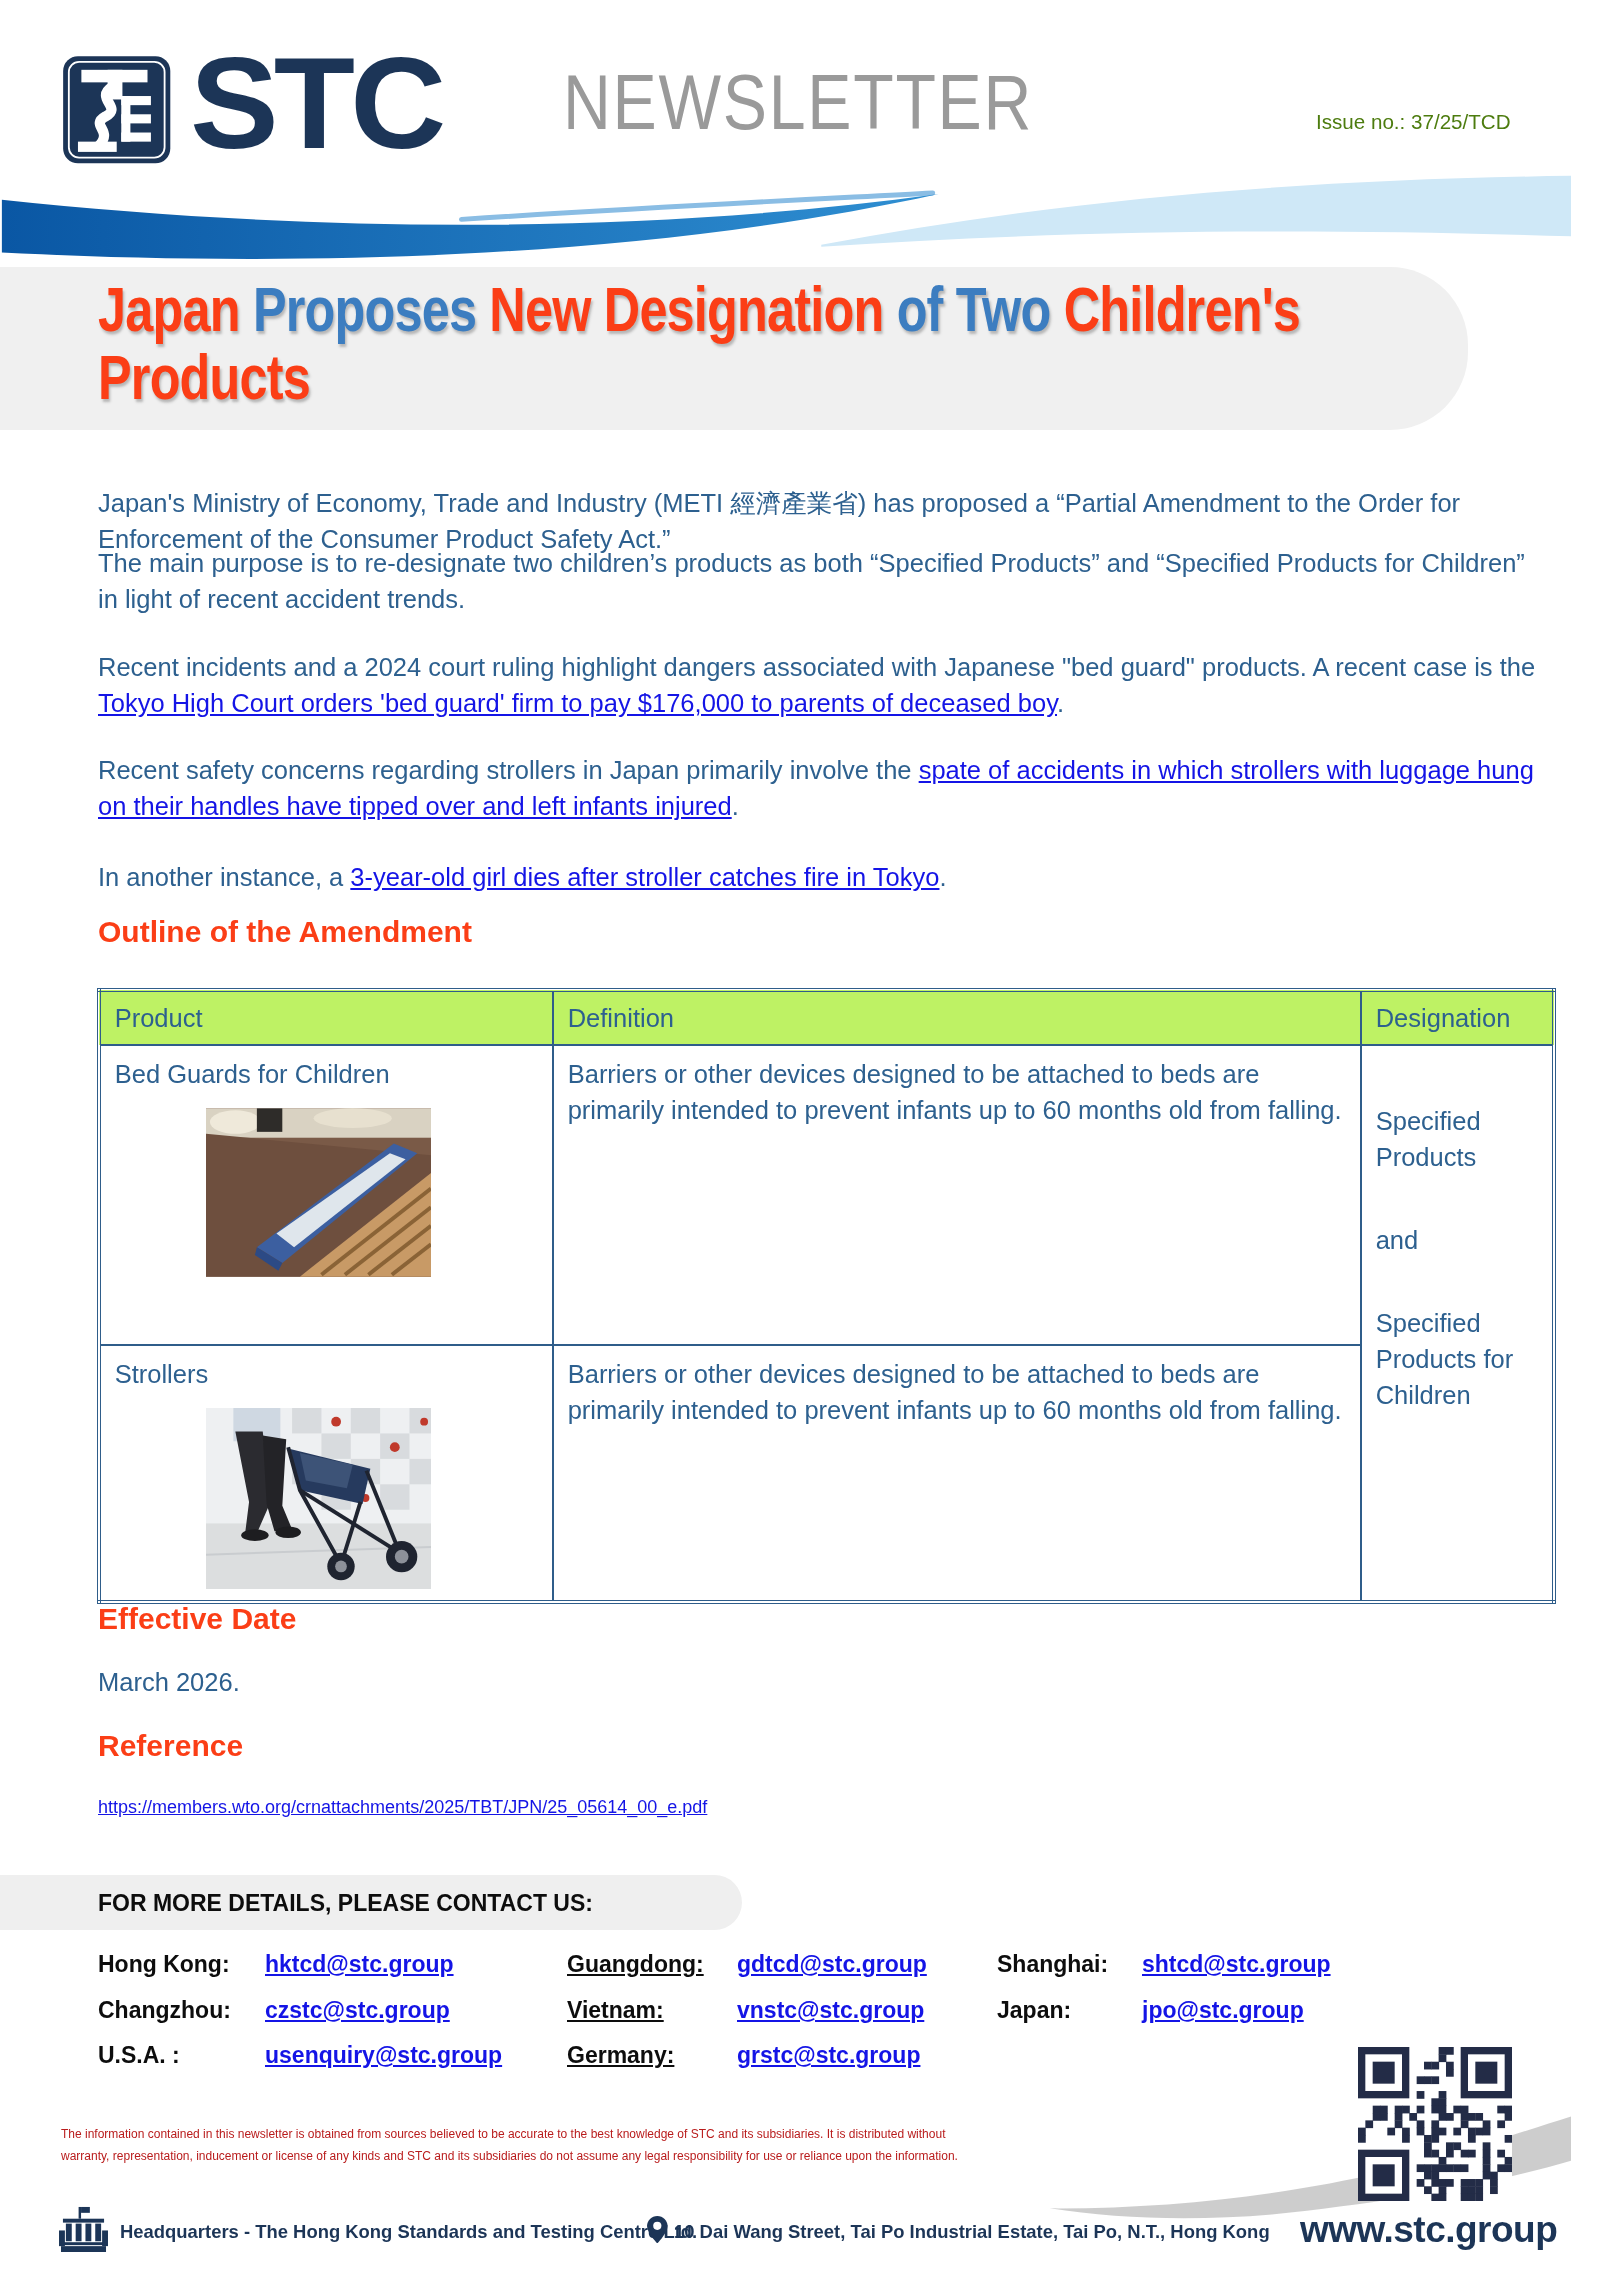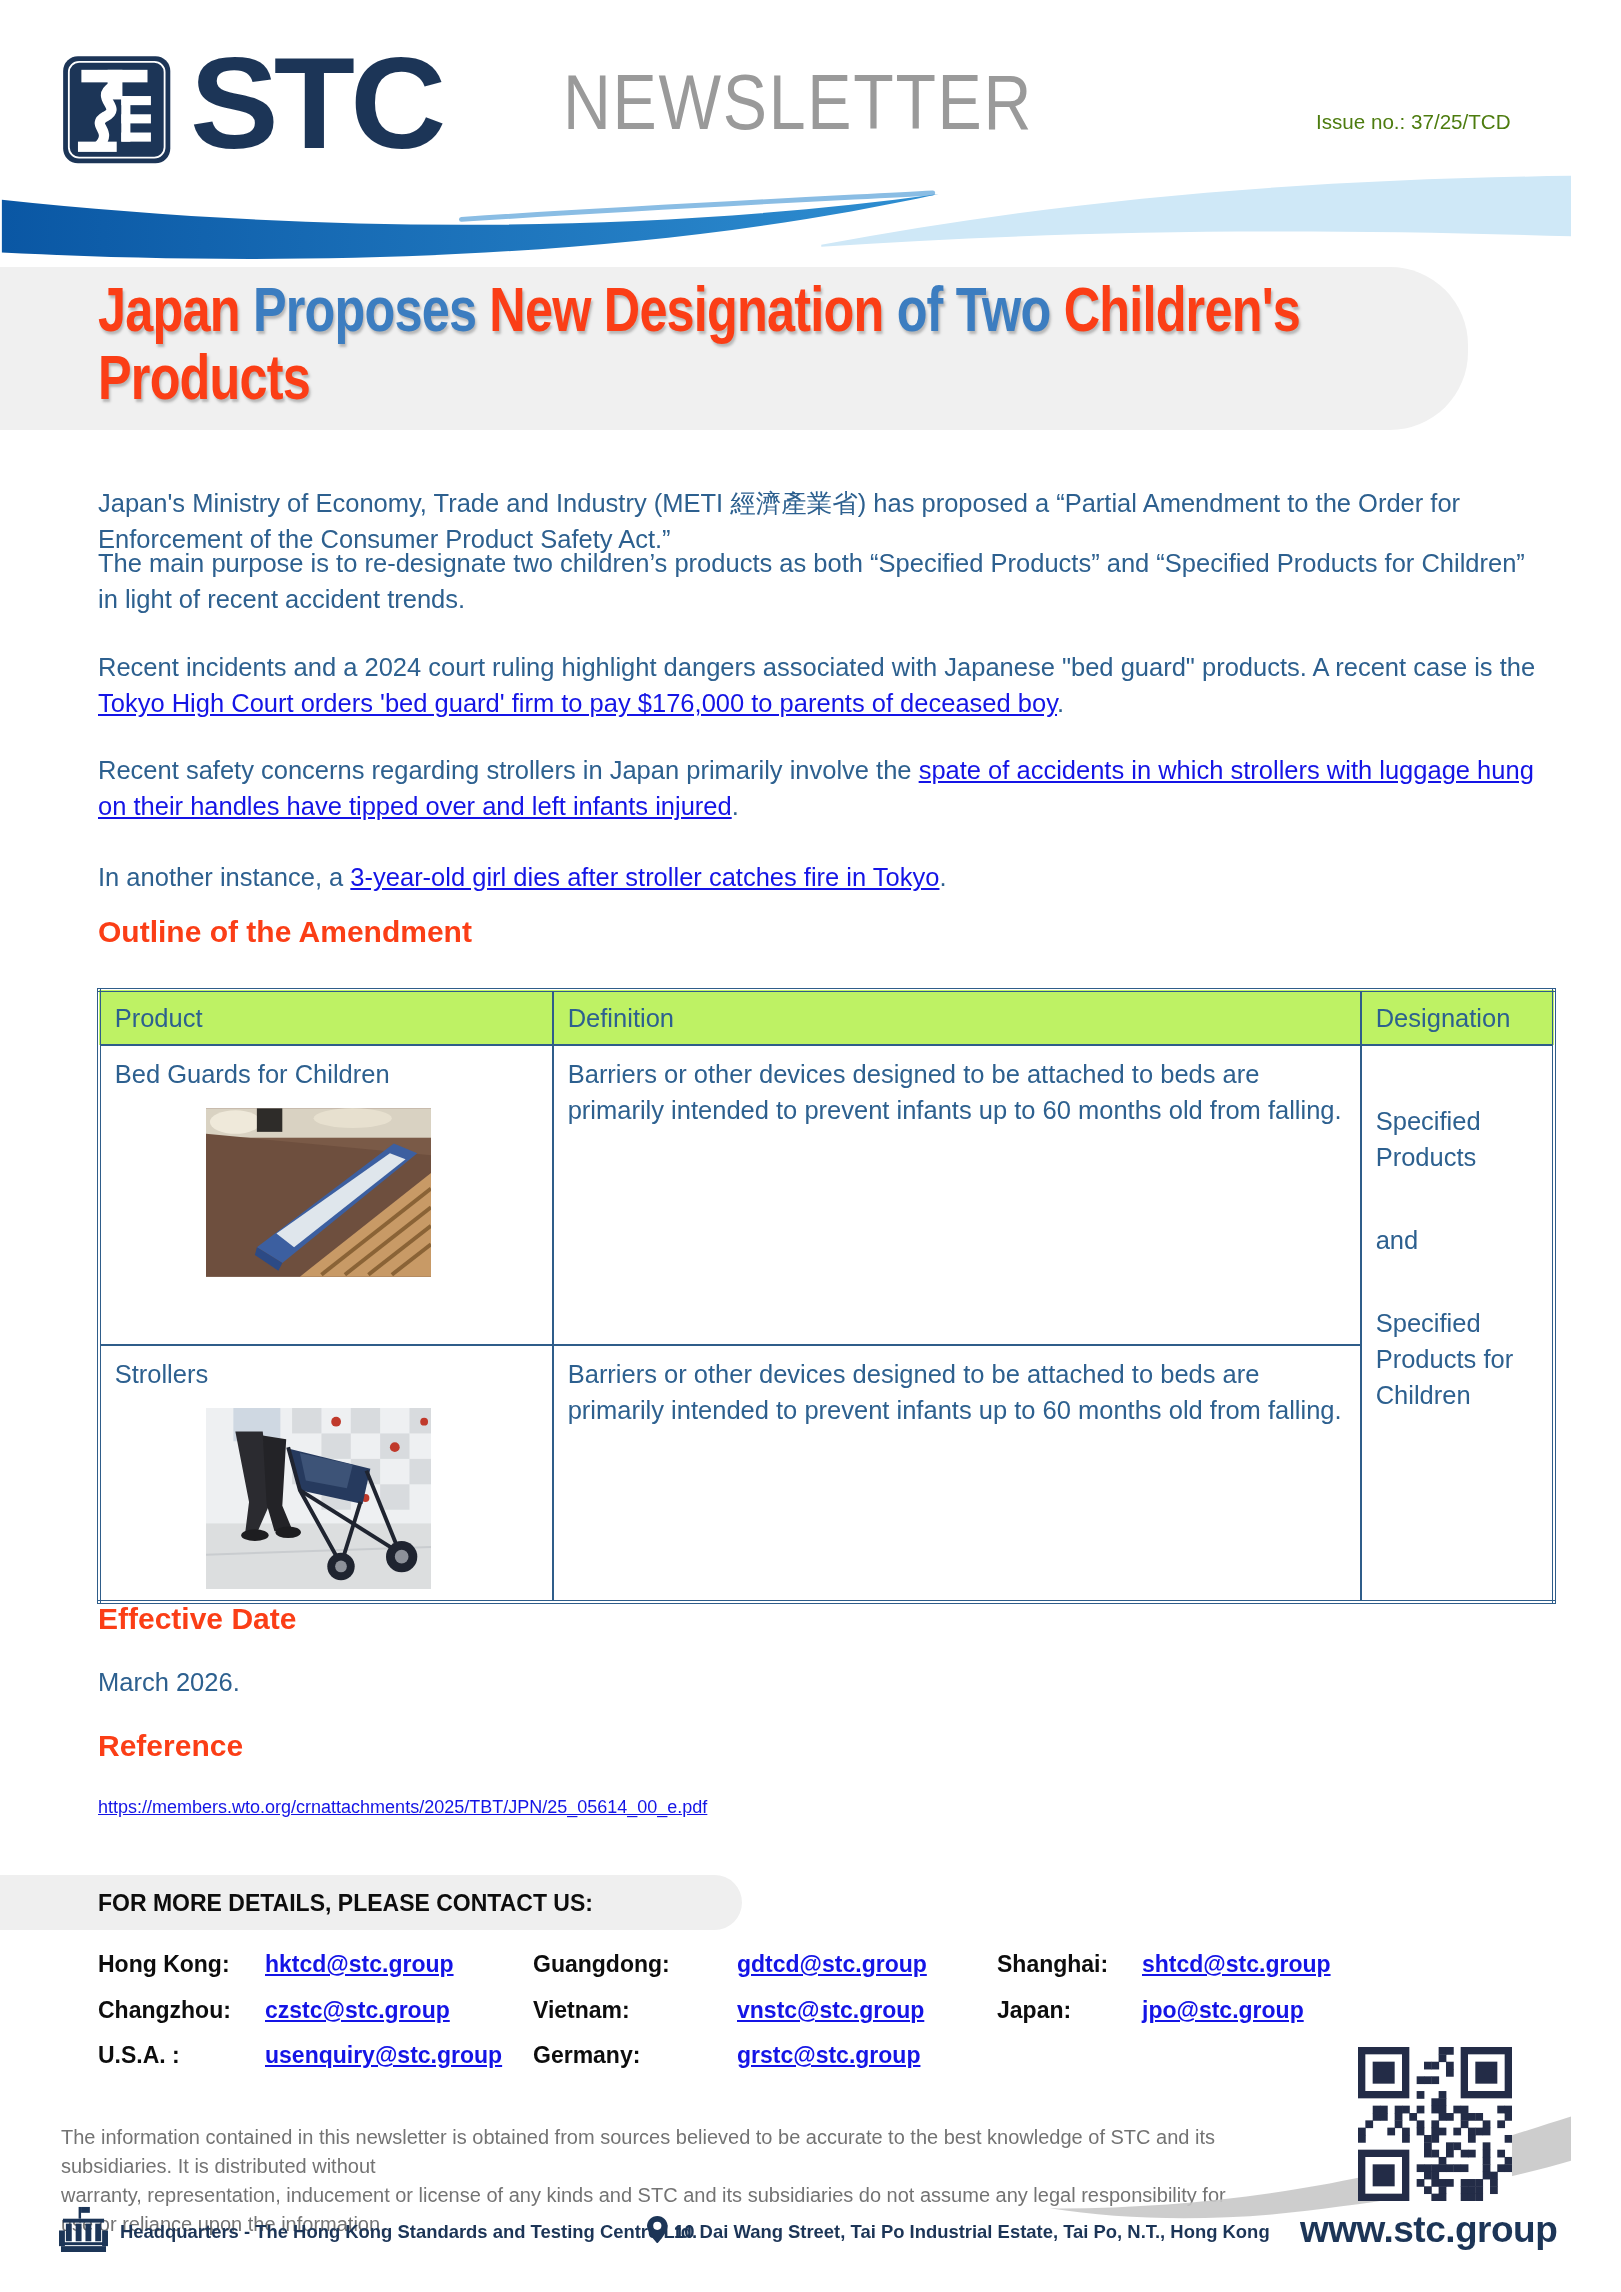--- a/index.html
+++ b/index.html
@@ -49,26 +49,26 @@
   .desig-cell div { width:166px;margin-top:47px; }
   .desig-1 { margin-top:61px; } .desig-2 { margin-top:57px; } .desig-3 { margin-top:57px; }
 
   
   .contact-banner { position:absolute; left:0; top:1875px; width:742px; height:55px;
                     background:#efefef; border-radius:0 27.4px 27.4px 0; }
   .contact-heading { position:absolute; left:98px; top:1890px; font-size:23px; font-weight:700; color:#0d0d0d; }
   .ct, .ce { position:absolute; font-size:23px; font-weight:700; }
   .ct { color:#0d0d0d; }
   .r1 { top:1951px; } .r2 { top:1997px; } .r3 { top:2042px; }
-  .c1l { left:98px; } .c1e { left:265px; } .c2l { left:533px; } .c2e { left:737px; }
+  .c1l { left:98px; } .c1e { left:265px; } .c2l { left:567px;text-decoration:underline; } .c2e { left:737px; }
   .c3l { left:997px; } .c3e { left:1142px; }
 
   
-  .disclaimer { position:absolute; left:61px; top:2123px; width:1186px; font-size:20px;
-                line-height:29px; color:#737373; }
+  .disclaimer { position:absolute; left:61px; top:2123px; width:1186px; font-size:12px;
+                line-height:22px; color:#b91c1c; }
   .footer-swoosh { position:absolute; left:980px; top:1990px; width:641px; height:235px; }
   .qr { position:absolute; left:1358px; top:2047px; width:154px; height:154px; background:#fff; }
   .building-icon { position:absolute; left:57px; top:2205px; width:53px; height:47px; }
   .hq-text { position:absolute; left:120px; top:2221px; font-size:19px; font-weight:700;
              color:#1c3557; transform:scaleX(.97); transform-origin:left top; white-space:nowrap; }
   .pin-icon { position:absolute; left:647px; top:2216px; width:20.6px; height:27.4px; }
   .addr-text { position:absolute; left:674px; top:2221px; font-size:19px; font-weight:700;
                color:#1c3557; transform:scaleX(.97); transform-origin:left top; white-space:nowrap; }
   .website { position:absolute; left:1300px; top:2209px; font-size:37px; font-weight:700;
              color:#1c3557; letter-spacing:-0.5px; }

